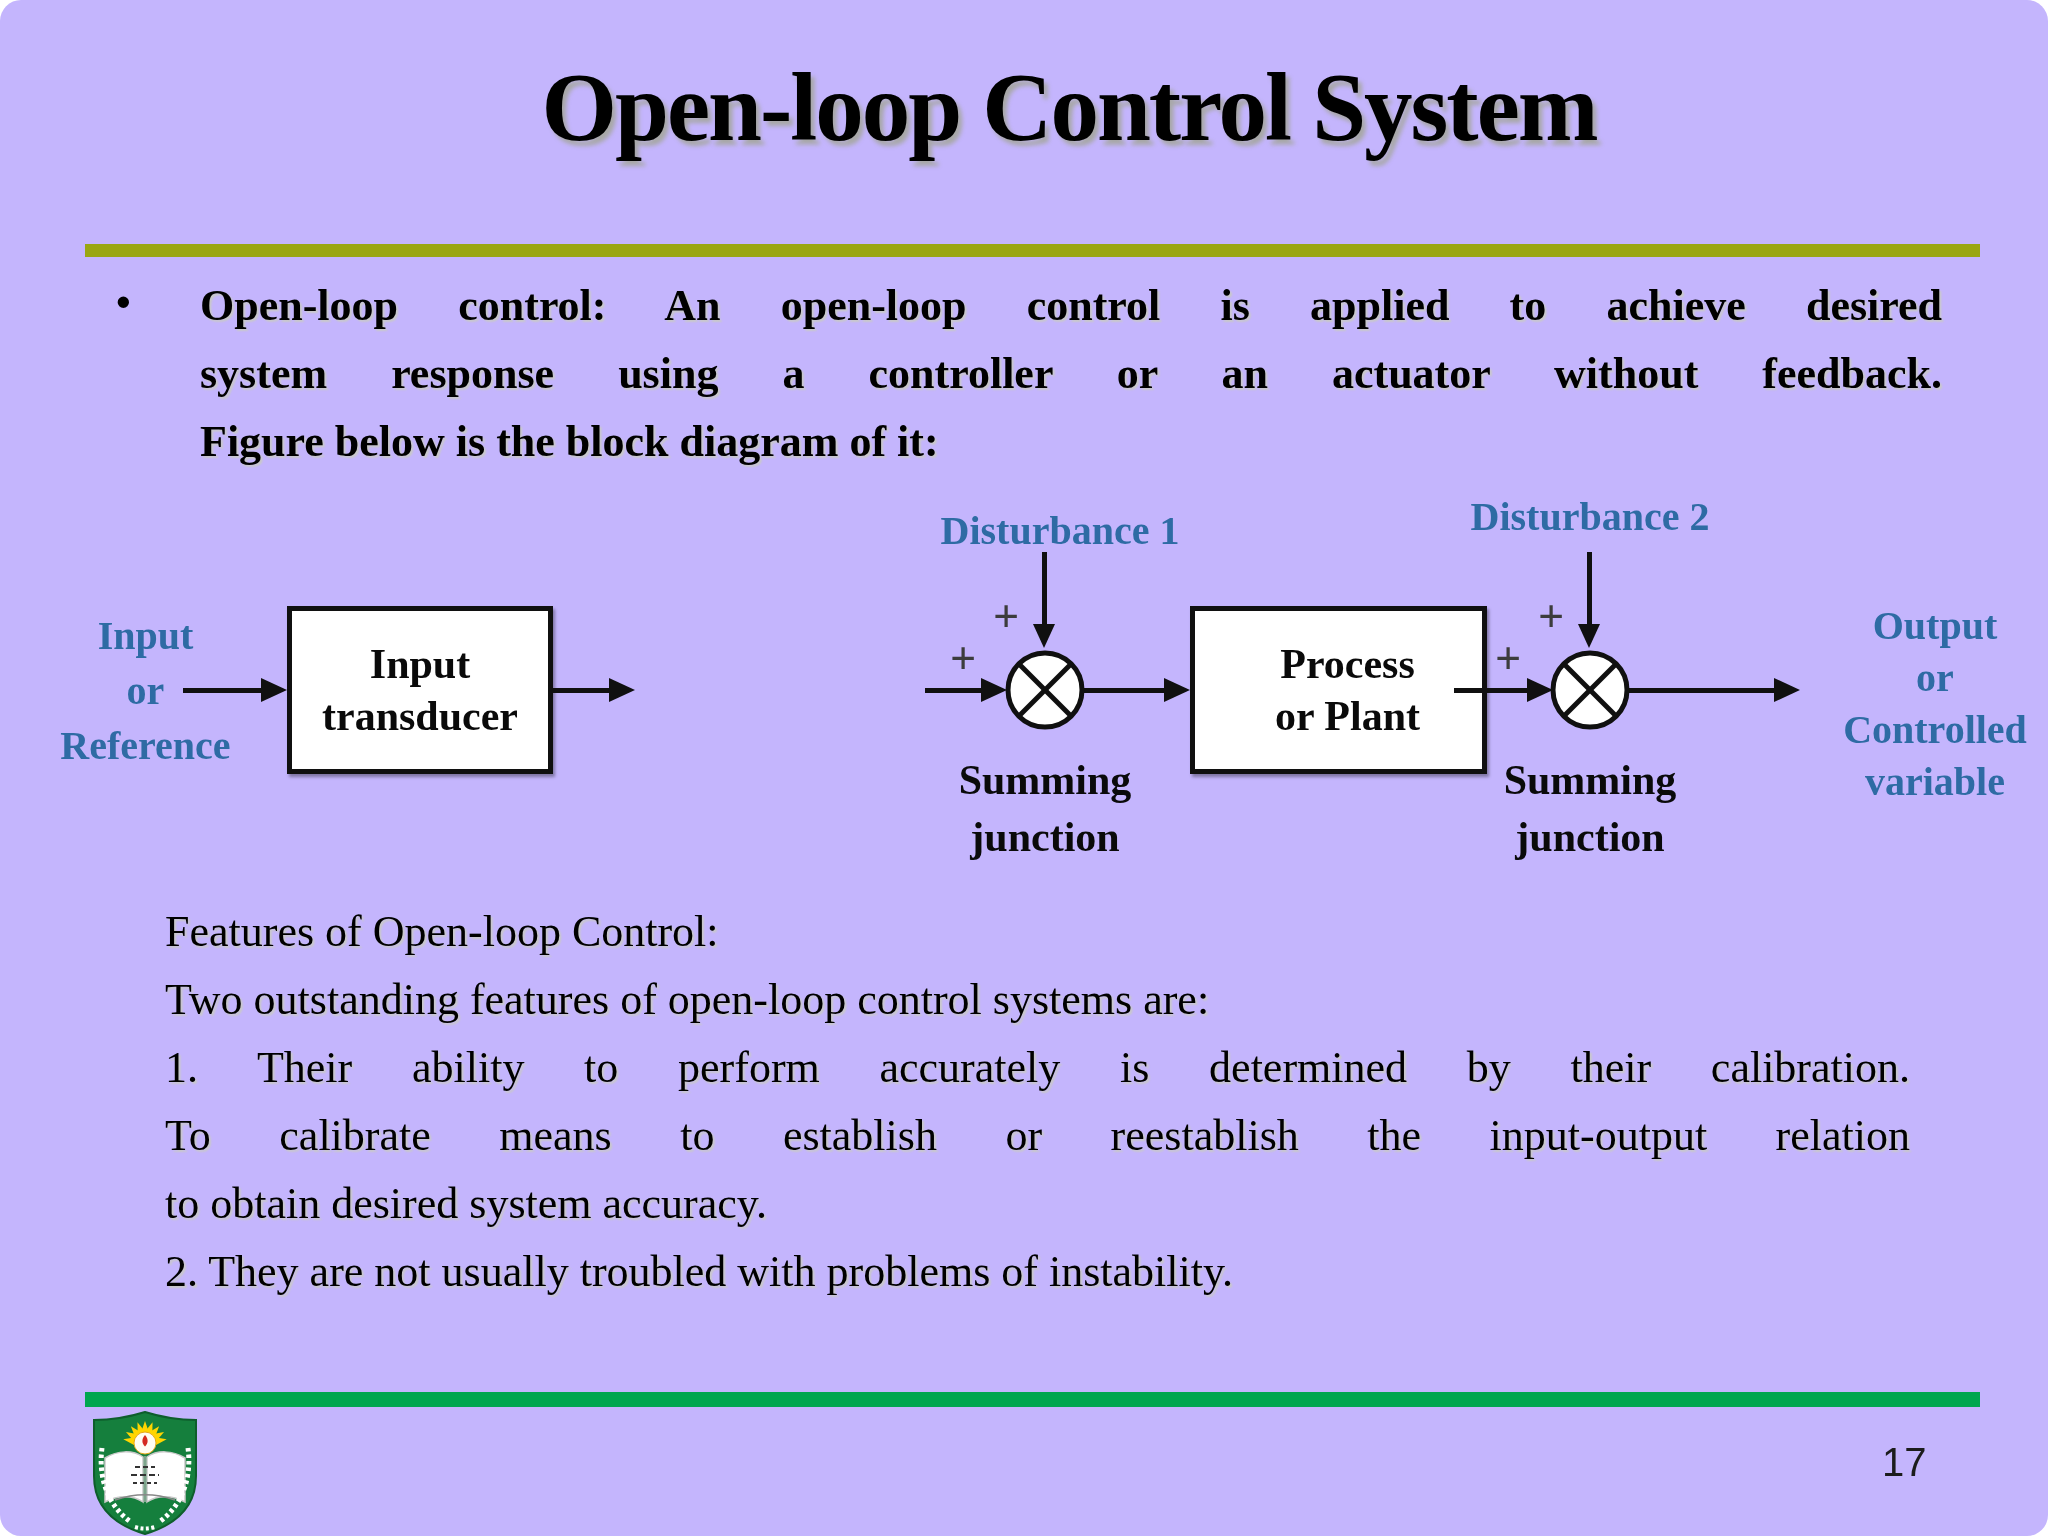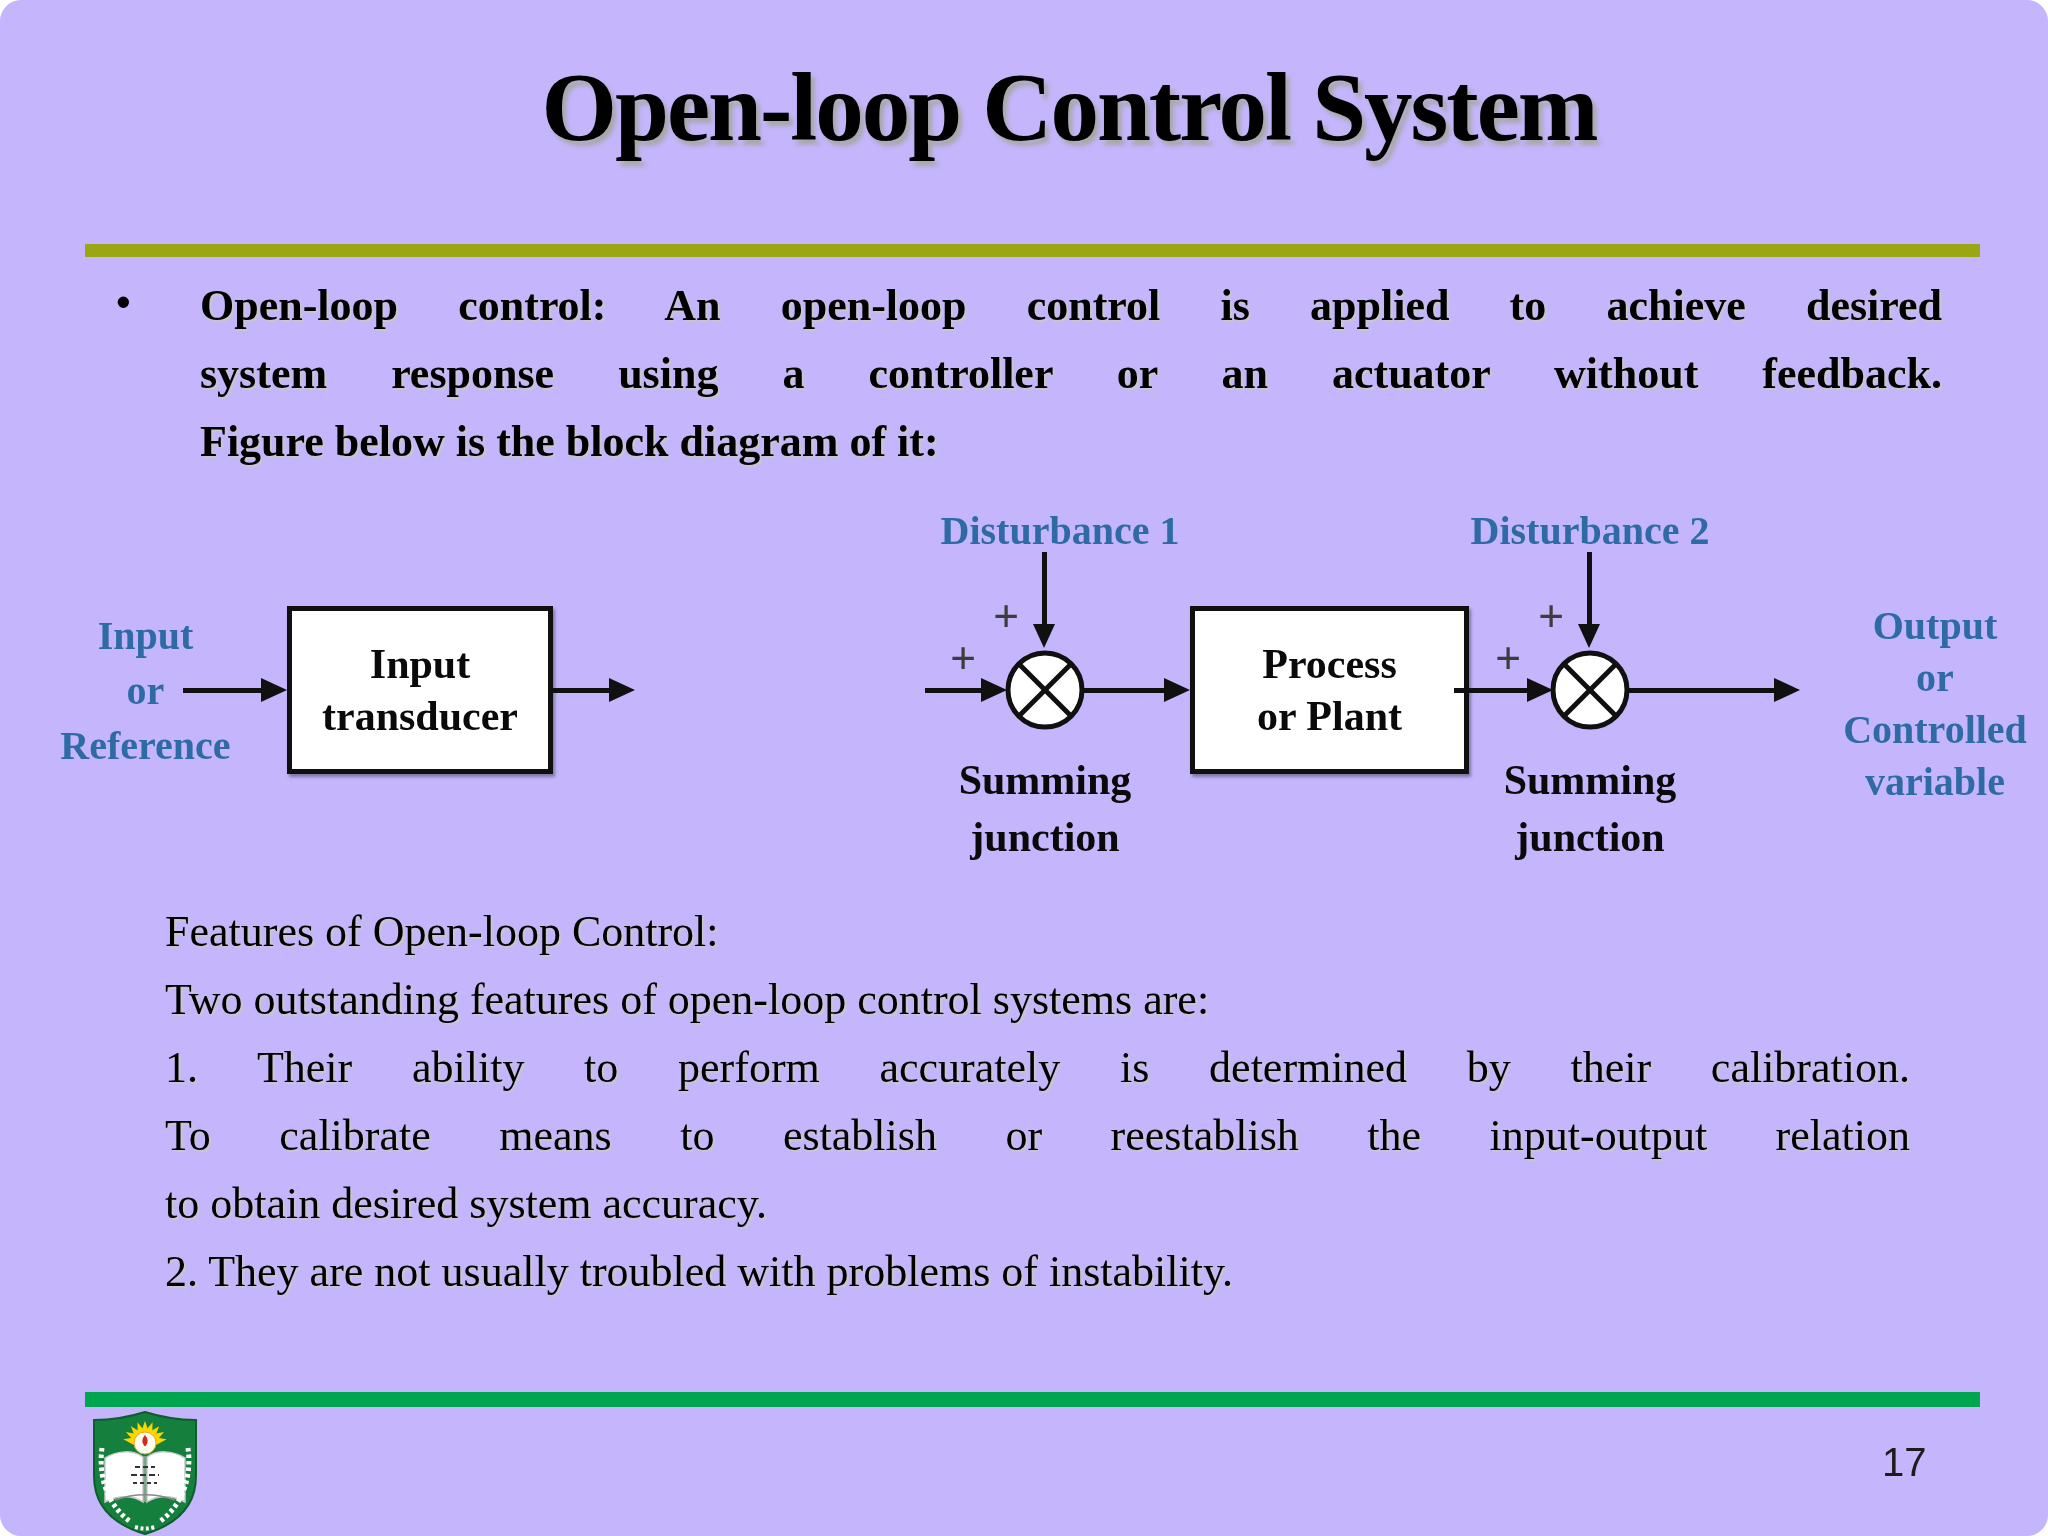--- a/index.html
+++ b/index.html
@@ -53,38 +53,38 @@
   <div class="bar olive"></div>
 
   <div class="bullet-marker">•</div>
   <div class="bullet-text">
     <div class="jline"><span class="u">Open-loop control</span><span>: An open-loop control is applied to achieve desired</span></div>
     <div class="jline">system response using a controller or an actuator without feedback.</div>
     <div class="lline">Figure below is the block diagram of it:</div>
   </div>
 
   <div class="blab" style="left:900px;top:503px;width:320px;text-align:center;">Disturbance 1</div>
-  <div class="blab" style="left:1430px;top:503px;width:320px;">Disturbance 2</div>
+  <div class="blab" style="left:1430px;top:489px;width:320px;">Disturbance 2</div>
   <div class="blab" style="left:38px;top:608px;width:215px;">
     <div>Input</div>
     <div>or</div>
     <div>Reference</div>
   </div>
   <div class="blab" style="left:1824px;top:600px;width:222px;line-height:52px;">
     <div>Output</div>
     <div>or</div>
     <div>Controlled</div>
     <div>variable</div>
   </div>
 
   <div class="bbox" style="left:287px;top:606px;width:256px;height:158px;">
     <div>Input</div>
     <div>transducer</div>
   </div>
-  <div class="bbox" style="left:1190px;top:606px;width:269px;height:158px;">
+  <div class="bbox" style="left:1190px;top:606px;width:269px;height:158px;padding-left:18px;">
     <div>Process</div>
     <div>or Plant</div>
   </div>
 
   <div class="hline" style="left:183px;width:84px;"></div>
   <div class="ah-r" style="left:261px;"></div>
 
   <div class="hline" style="left:548px;width:65px;"></div>
   <div class="ah-r" style="left:609px;"></div>
 

